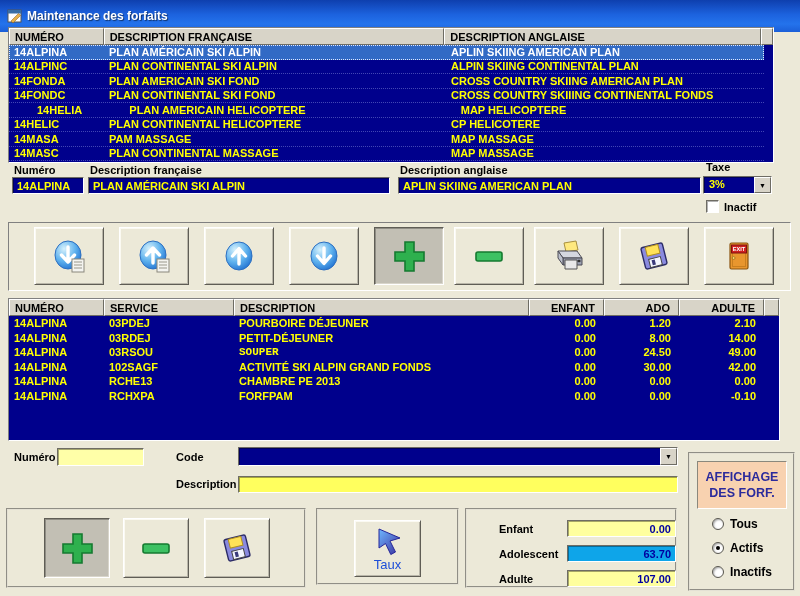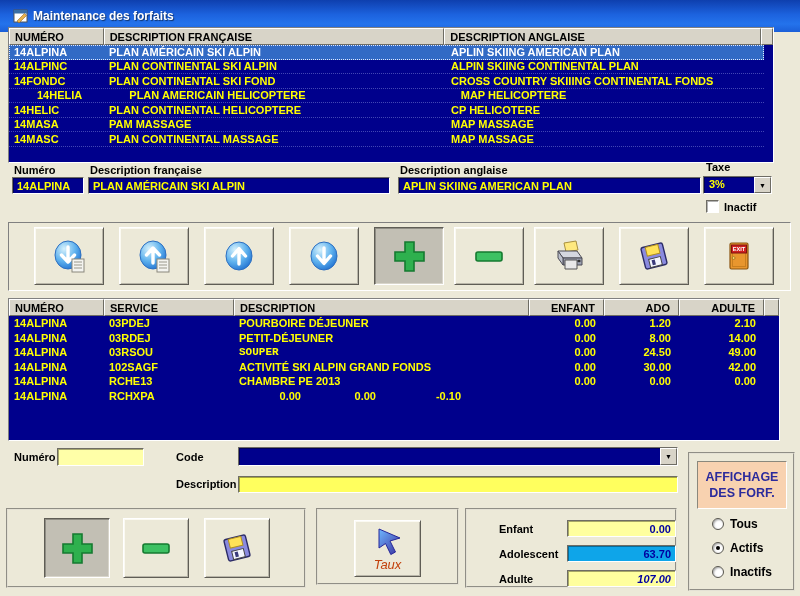--- a/index.html
+++ b/index.html
@@ -3,21 +3,21 @@
 <meta charset="utf-8">
 <style>
   html,body{margin:0;padding:0;}
   #app{position:relative;width:800px;height:596px;background:#ECE9D8;
        font-family:"Liberation Sans",sans-serif;overflow:hidden;}
   #app *{box-sizing:border-box;}
 
   
   .titlebar{position:absolute;left:0;top:0;width:800px;height:32px;
     background:linear-gradient(to bottom,#0E3FAE 0%,#1C62DE 45%,#2473EC 75%,#1B5FD8 100%);
-    display:flex;align-items:center;gap:4px;padding-left:13px;}
+    display:flex;align-items:center;gap:4px;padding-left:7px;}
   .ttl{color:#fff;font-weight:bold;font-size:12px;text-shadow:1px 1px 1px rgba(0,0,0,.55);}
 
   
   .lv{position:absolute;background:#00008C;border:1px solid;
       border-color:#808080 #FFFFFF #FFFFFF #808080;overflow:hidden;}
   .lv-head{display:flex;height:17px;background:#D8D4C8;}
   .hc{padding:2px 5px 0 5px;font-size:11px;font-weight:bold;color:#000;
       border:1px solid;border-color:#FFFFFF #6E6C64 #6E6C64 #FFFFFF;
       white-space:nowrap;overflow:hidden;}
   .hc.fill{flex:1;}
@@ -56,21 +56,21 @@
   .tbtn.pressed{background:#C2BFB4;border-color:#5F5D55 #FFFFFF #FFFFFF #5F5D55;
       box-shadow:inset 1px 1px 0 #8F8D84, inset -1px -1px 0 #D8D5CA;}
 
   .grp{position:absolute;border:2px groove #E4E1D4;}
   .bbtn{position:absolute;width:66px;height:60px;background:#ECE9D8;border:1px solid;
       border-color:#FFFFFF #5F5D55 #5F5D55 #FFFFFF;
       box-shadow:inset 1px 1px 0 #FBFAF2, inset -1px -1px 0 #B9B6A9;
       display:flex;align-items:center;justify-content:center;padding:0;cursor:pointer;}
   .bbtn.pressed{background:#C2BFB4;border-color:#5F5D55 #FFFFFF #FFFFFF #5F5D55;
       box-shadow:inset 1px 1px 0 #8F8D84, inset -1px -1px 0 #D8D5CA;}
-  .taux{flex-direction:column;gap:1px;font-size:13px;color:#c2410c;font-family:"Liberation Sans",sans-serif;font-style:italic;}
+  .taux{flex-direction:column;gap:1px;font-size:13px;color:#1d4ed8;font-family:"Liberation Sans",sans-serif;}
 
   .peach{position:absolute;background:#F8D2B0;border:1px solid;border-color:#8A887C #FFFFFF #FFFFFF #8A887C;
       color:#2B2B9C;font-weight:bold;font-size:12.5px;text-align:center;padding-top:7px;line-height:16px;}
   .radio{position:absolute;width:12px;height:12px;border-radius:50%;background:#FFFFFF;
       border:1px solid #58564E;box-shadow:inset 1px 1px 2px rgba(0,0,0,.35);}
   .radio.on::after{content:"";position:absolute;left:3px;top:3px;width:4px;height:4px;border-radius:50%;background:#000;}
   .rlbl{position:absolute;font-size:12px;font-weight:bold;color:#000;}
 </style>
 </head>
 <body>
@@ -112,20 +112,25 @@
           <div class="bc" style="width: 95px;">14ALPINA</div>
           <div class="bc" style="width: 342px;">PLAN AMÉRICAIN SKI ALPIN</div>
           <div class="bc" style="width: 318px;">APLIN SKIING AMERICAN PLAN</div>
         </div>
         <div class="row dot">
           <div class="bc" style="width: 95px;">14ALPINC</div>
           <div class="bc" style="width: 342px;">PLAN CONTINENTAL SKI ALPIN</div>
           <div class="bc" style="width: 318px;">ALPIN SKIING CONTINENTAL PLAN</div>
         </div>
         <div class="row dot">
+          <div class="bc" style="width: 95px;">14FONDA</div>
+          <div class="bc" style="width: 342px;">PLAN AMERICAIN SKI FOND</div>
+          <div class="bc" style="width: 318px;">CROSS COUNTRY SKIING AMERICAN PLAN</div>
+        </div>
+        <div class="row dot">
           <div class="bc" style="width: 95px;">14FONDC</div>
           <div class="bc" style="width: 342px;">PLAN CONTINENTAL SKI FOND</div>
           <div class="bc" style="width: 318px;">CROSS COUNTRY SKIIING CONTINENTAL FONDS</div>
         </div>
         <div class="row dot">
           <div class="bc" style="width: 95px; margin-left: 23px;">14HELIA</div>
           <div class="bc" style="width: 342px;">PLAN AMERICAIN HELICOPTERE</div>
           <div class="bc" style="width: 318px;">MAP HELICOPTERE</div>
         </div>
         <div class="row dot">
@@ -279,20 +284,21 @@
           <div class="bc" style="width: 95px;">14ALPINA</div>
           <div class="bc" style="width: 130px;">RCHE13</div>
           <div class="bc" style="width: 295px;">CHAMBRE PE 2013</div>
           <div class="bc num" style="width: 75px;">0.00</div>
           <div class="bc num" style="width: 75px;">0.00</div>
           <div class="bc num" style="width: 85px;">0.00</div>
         </div>
         <div class="row">
           <div class="bc" style="width: 95px;">14ALPINA</div>
           <div class="bc" style="width: 130px;">RCHXPA</div>
+          <div class="bc" style="width: 295px;">FORFPAM</div>
           <div class="bc num" style="width: 75px;">0.00</div>
           <div class="bc num" style="width: 75px;">0.00</div>
           <div class="bc num" style="width: 85px;">-0.10</div>
         </div>
       </div>
   </div>
 
   <div class="lbl" style="left:14px;top:451px;">Numéro</div>
   <input class="yfield" style="left: 57px; top: 448px; width: 87px; height: 18px; background: rgb(255, 255, 168);" value="">
   <div class="lbl" style="left:176px;top:451px;">Code</div>
@@ -336,21 +342,21 @@
       <span>Taux</span>
     </button>
   </div>
 
   <div class="grp" style="left:465px;top:508px;width:212px;height:80px;">
     <div class="lbl" style="left:32px;top:13px;">Enfant</div>
     <input class="yfield rate" style="left: 100px; top: 10px; width: 109px; height: 17px; background: rgb(255, 255, 158);" value="0.00">
     <div class="lbl" style="left:32px;top:38px;">Adolescent</div>
     <input class="yfield rate" style="left: 100px; top: 35px; width: 109px; height: 17px; background: #0ea5e9;" value="63.70">
     <div class="lbl" style="left:32px;top:63px;">Adulte</div>
-    <input class="yfield rate" style="left: 100px; top: 60px; width: 109px; height: 17px; background: rgb(255, 255, 158); font-style: italic;" value="107.00">
+    <input class="yfield rate" style="left: 100px; top: 60px; width: 109px; height: 17px; background: rgb(255, 255, 158);" value="107.00">
   </div>
 
   <div class="grp" style="left:688px;top:452px;width:107px;height:139px;">
     <div class="peach" style="left:7px;top:7px;width:90px;height:48px;">
       <div>AFFICHAGE</div>
       <div>DES FORF.</div>
     </div>
     <span class="radio" style="left:22px;top:64px;"></span>
     <span class="rlbl" style="left:40px;top:63px;">Tous</span>
     <span class="radio on" style="left:22px;top:88px;"></span>

